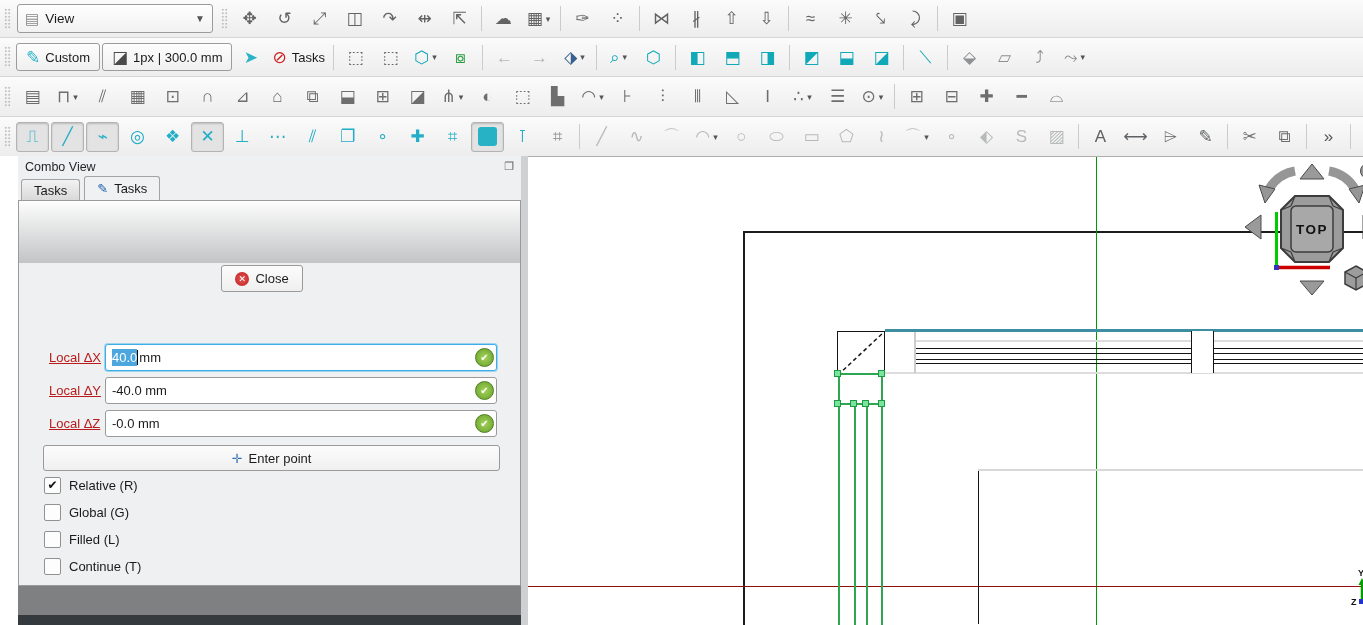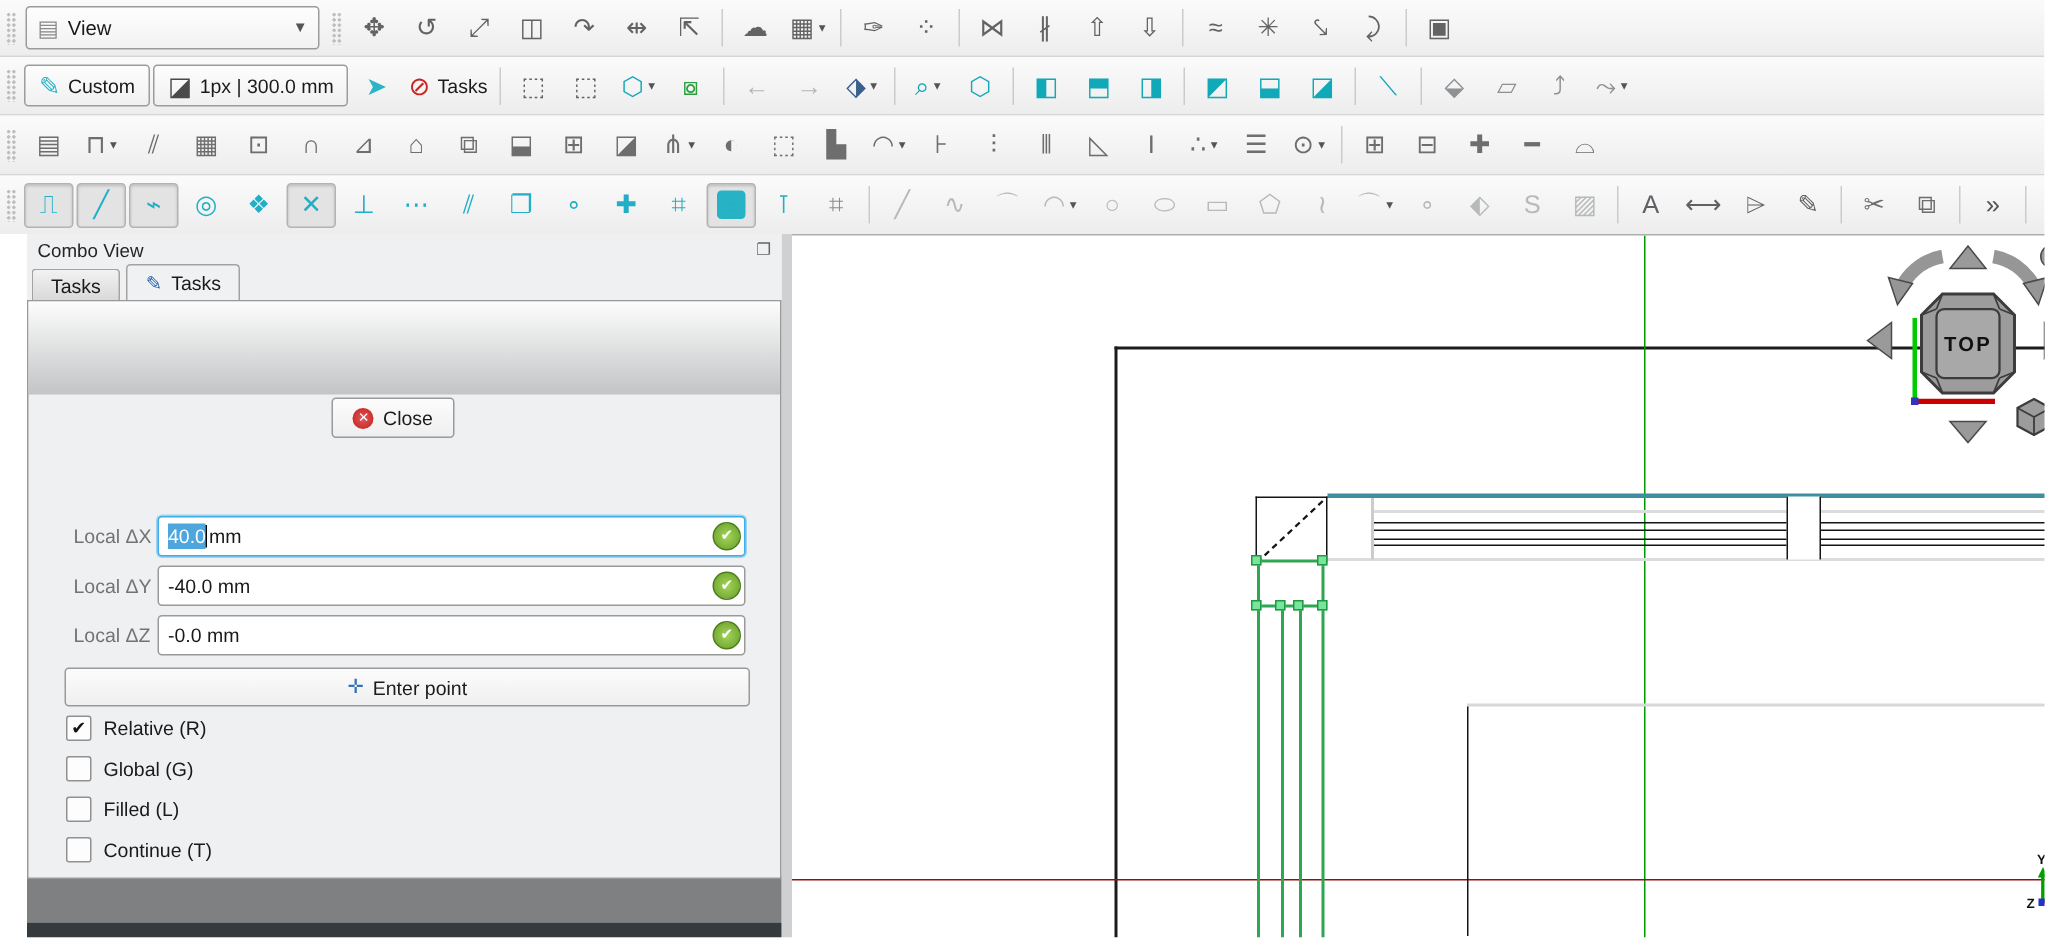--- a/index.html
+++ b/index.html
@@ -61,21 +61,21 @@
                display:flex;align-items:center;padding:0 6px;box-sizing:border-box;}
   #task-header .title{color:#fff;font-weight:bold;font-size:13.5px;margin-left:6px;}
   .rect-ico{width:13px;height:9px;border:2px solid #b5651d;position:relative;background:transparent;}
   .rect-ico i{position:absolute;width:5px;height:5px;border-radius:50%;background:#f2d21f;}
   .rect-ico i.d1{right:-3px;top:-3px;}
   .rect-ico i.d2{left:-3px;bottom:-3px;}
   .collapse{margin-left:auto;width:16px;height:16px;border-radius:50%;background:#fff;
             display:flex;align-items:center;justify-content:center;}
   .collapse span{display:inline-block;color:#2187cf;font-weight:bold;font-size:12px;transform:rotate(-90deg);}
   .frow{position:absolute;left:0;width:501px;height:27px;}
-  .flabel{position:absolute;left:30px;top:6px;font-size:13px;color:#737373;}
+  .flabel{position:absolute;left:30px;top:6px;font-size:13px;color:#b91c1c;text-decoration:underline;}
   .field{position:absolute;left:86px;width:392px;height:27px;border:1px solid #9a9a9a;border-radius:3px;
          background:#fff;box-sizing:border-box;display:flex;align-items:center;padding:0 6px;font-size:13px;}
   .field.focused{border:1px solid #3daee9;box-shadow:0 0 0 1px rgba(61,174,233,.45);}
   .sel{background:#4da6dd;color:#fff;padding:1px 0;}
   .caret{display:inline-block;width:1px;height:15px;background:#000;margin:0 1px 0 0;}
   .vcheck{position:absolute;right:5px;top:4px;width:17px;height:17px;border-radius:50%;
           background:radial-gradient(#a6d45c,#649e27);border:1px solid #4e7d1f;color:#fff;
           font-size:10px;font-weight:bold;display:flex;align-items:center;justify-content:center;}
   #enter-point{position:absolute;left:24px;top:244px;width:455px;height:24px;}
   .ep-ico{color:#3673b5;font-size:13px;margin-right:6px;}

